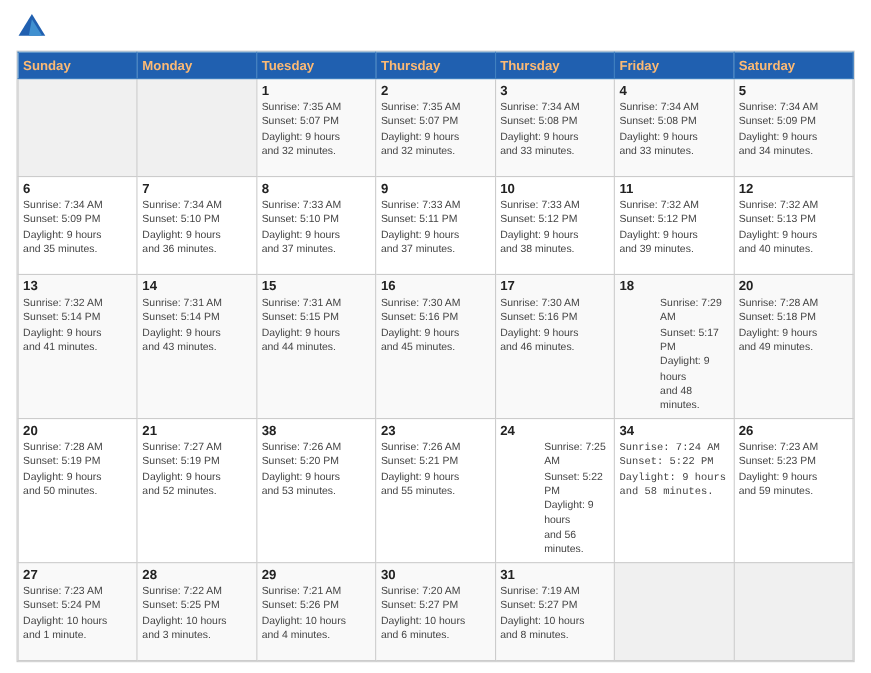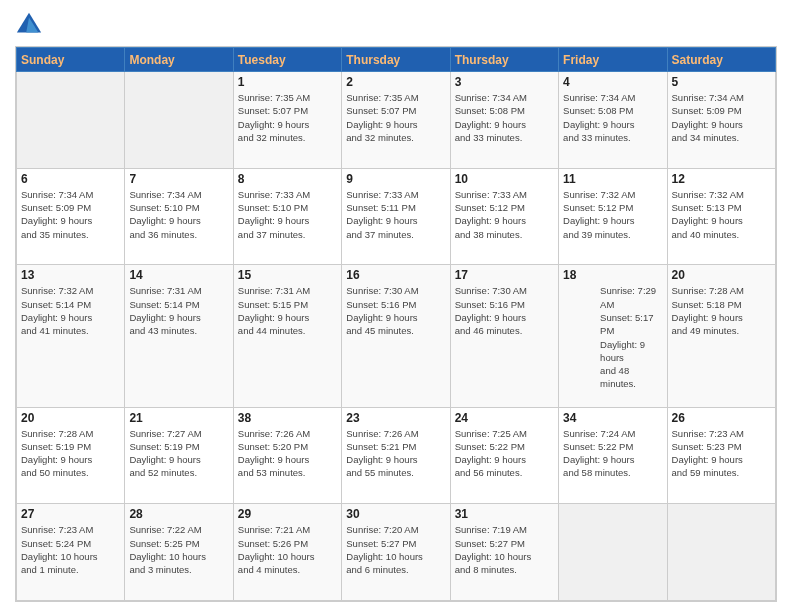--- a/index.html
+++ b/index.html
@@ -302,28 +302,28 @@
             </td>
             <td>
               <span class="day-number">23</span>
               <div class="day-info" style="white-space: pre-line;">Sunrise: 7:26 AM
 Sunset: 5:21 PM
 Daylight: 9 hours
 and 55 minutes.</div>
             </td>
             <td>
               <span class="day-number">24</span>
-              <div class="day-info" style="white-space: pre-line;">Sunrise: 7:25 AM
+              <div class="day-info" style="white-space: pre-line; margin-left: 40px;">Sunrise: 7:25 AM
 Sunset: 5:22 PM
 Daylight: 9 hours
 and 56 minutes.</div>
             </td>
             <td>
               <span class="day-number">34</span>
-              <div class="day-info" style="white-space: pre-line;">Sunrise: 7:24 AM
+              <div class="day-info" style="white-space: pre-line; font-family: Liberation Mono, monospace;">Sunrise: 7:24 AM
 Sunset: 5:22 PM
 Daylight: 9 hours
 and 58 minutes.</div>
             </td>
             <td>
               <span class="day-number">26</span>
               <div class="day-info" style="white-space: pre-line;">Sunrise: 7:23 AM
 Sunset: 5:23 PM
 Daylight: 9 hours
 and 59 minutes.</div>

